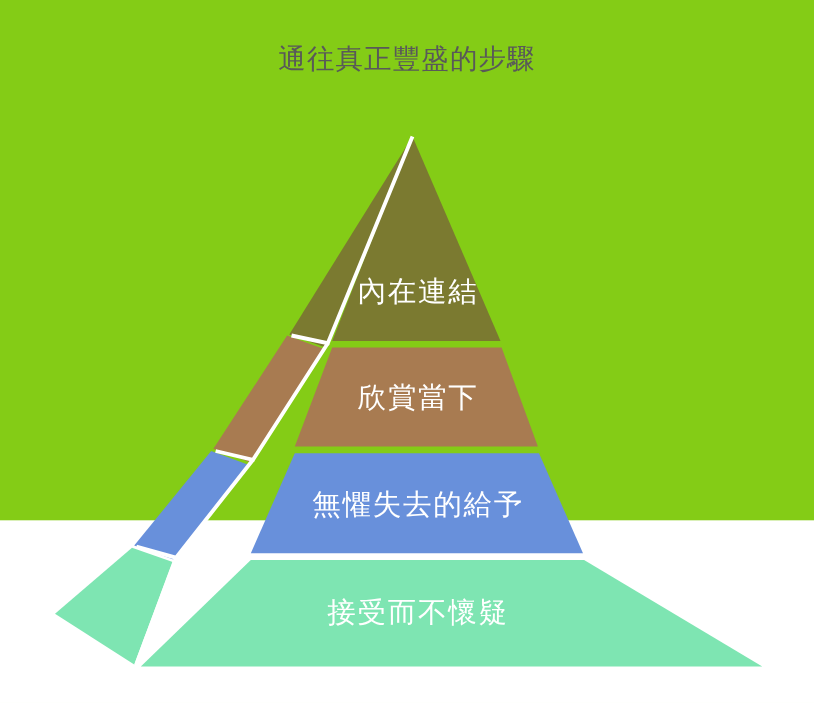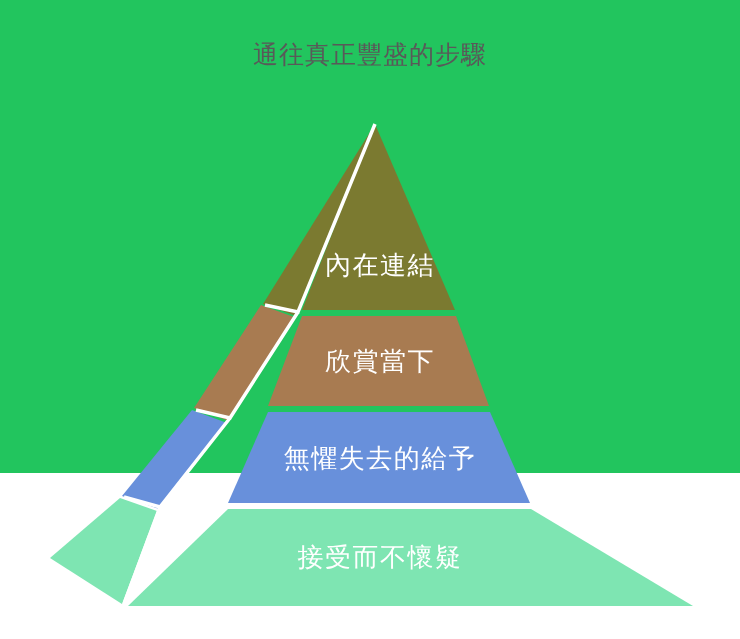--- a/index.html
+++ b/index.html
@@ -12,21 +12,21 @@
     width: 740px;
     height: 639px;
     font-family: "Liberation Sans", "DejaVu Sans", sans-serif;
     overflow: hidden;
     position: relative;
   }
   #canvas {
     position: relative;
     width: 740px;
     height: 473px;
-    background: #22c55e;
+    background: #84cc16;
   }
   .chart-title {
     position: absolute;
     left: 0;
     top: 38px;
     width: 740px;
     text-align: center;
     font-size: 25px;
     font-weight: 400;
     color: #595959;

